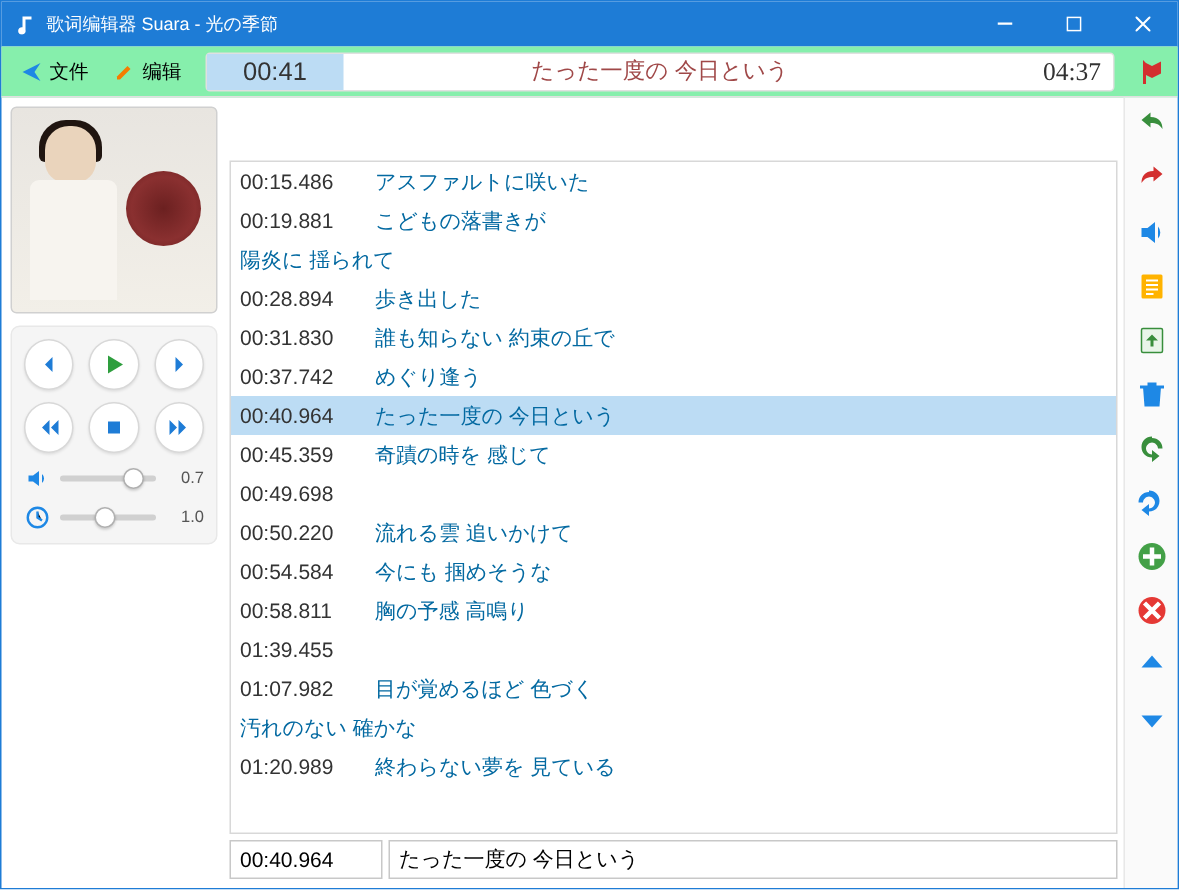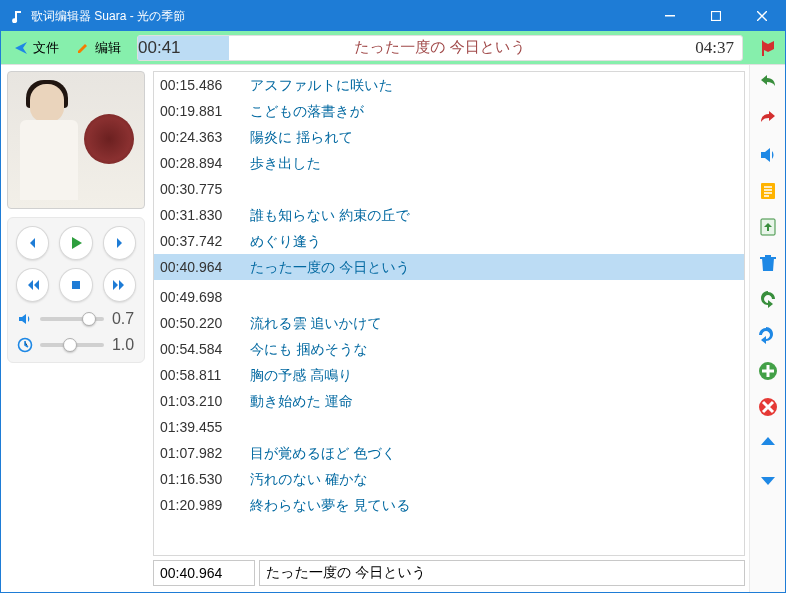--- a/index.html
+++ b/index.html
@@ -8,45 +8,45 @@
 .titlebar { background: #1e7cd6; color: #fff; height: 30px; display: flex; align-items: center; padding: 0 0 0 8px; }
 .titlebar .app-icon { width: 16px; height: 16px; margin-right: 6px; display: flex; align-items: center; justify-content: center; }
 .titlebar .title { flex: 1; font-size: 12px; }
 .titlebar .winbtn { width: 46px; height: 30px; display: flex; align-items: center; justify-content: center; color: #fff; }
 
 .toolbar { height: 34px; background: #86efac; border-bottom: 1px solid #e0e0e0; display: flex; align-items: center; padding: 0 6px; gap: 4px; }
 .menu-item { display: flex; align-items: center; gap: 4px; padding: 2px 6px; cursor: pointer; border-radius: 3px; }
 .menu-item .mi-icon { width: 16px; height: 16px; display: flex; align-items: center; justify-content: center; }
 .progress-track { flex: 1; height: 26px; background: #fff; border: 1px solid #e0e0e0; border-radius: 3px; position: relative; display: flex; align-items: center; margin: 0 6px; }
 .progress-fill { position: absolute; left: 0; top: 0; bottom: 0; width: 15%; background: #bcdcf4; }
-.cur-time { position: relative; font-size: 17px; color: #333; padding-left: 0; font-weight: 500; }
+.cur-time { position: relative; font-size: 17px; color: #333; padding-left: 24px; font-weight: 500; }
 .cur-lyric { position: absolute; left: 50%; transform: translateX(-50%); color: #a04848; font-size: 15px; }
 .tot-time { position: relative; margin-left: auto; padding-right: 8px; font-size: 17px; color: #333; font-weight: 500; font-family: Liberation Serif, serif; }
 .flag-icon { width: 22px; height: 22px; display: flex; align-items: center; justify-content: center; margin-left: 4px; }
 
 .body { flex: 1; display: flex; overflow: hidden; }
 .left-panel { width: 150px; padding: 6px; display: flex; flex-direction: column; gap: 8px; }
 .album-art { width: 138px; height: 138px; border: 1px solid #d0d0d0; border-radius: 4px; background: linear-gradient(180deg, #e8e5e0 0%, #f2efe8 100%); position: relative; overflow: hidden; }
 .album-art .person { position: absolute; left: 14px; top: 10px; width: 52px; height: 120px; }
 .album-art .head { width: 34px; height: 38px; background: #ead4bc; border-radius: 16px 16px 14px 14px; position: absolute; left: 8px; top: 2px; }
 .album-art .hair { width: 42px; height: 28px; background: #201510; border-radius: 18px 18px 4px 4px; position: absolute; left: 4px; top: -2px; }
 .album-art .dress { width: 58px; height: 80px; background: #f7f4ef; position: absolute; left: -2px; top: 38px; border-radius: 6px 6px 0 0; }
 .album-art .logo { position: absolute; right: 10px; top: 42px; width: 50px; height: 50px; border-radius: 50%; background: radial-gradient(circle, #6b2020 0%, #8a3030 60%, #6b2020 100%); }
 
 .transport { background: #f5f5f5; border: 1px solid #e8e8e8; border-radius: 6px; padding: 8px; display: flex; flex-direction: column; gap: 8px; }
 .transport-row { display: flex; justify-content: center; gap: 10px; }
 .tbtn { width: 34px; height: 34px; border-radius: 50%; background: #fff; border: 1px solid #d8d8d8; box-shadow: 0 1px 2px rgba(0,0,0,0.1); display: flex; align-items: center; justify-content: center; cursor: pointer; }
 .slider-row { display: flex; align-items: center; gap: 6px; }
 .slider-row .sicon { width: 18px; height: 18px; display: flex; align-items: center; justify-content: center; }
 .slider-row .track { flex: 1; height: 4px; background: #d0d0d0; border-radius: 2px; position: relative; }
 .slider-row .thumb { position: absolute; width: 14px; height: 14px; background: #fff; border: 1px solid #b0b0b0; border-radius: 50%; top: -5px; box-shadow: 0 1px 2px rgba(0,0,0,0.2); }
-.slider-row .val { width: 26px; font-size: 16px; color: #555; text-align: center; }
+.slider-row .val { width: 26px; font-size: 11px; color: #555; text-align: right; }
 
 .center-panel { flex: 1; display: flex; flex-direction: column; padding: 6px 4px 6px 2px; gap: 4px; overflow: hidden; }
-.lyric-list { flex: 1; border: 1px solid #d8d8d8; overflow-y: auto; background: #fff; }
+.lyric-list { flex: 1; border: 1px solid #d8d8d8; overflow-y: auto; background: #fff; margin-top: 36px; }
 .lyric-row { display: flex; padding: 2px 6px; font-size: 14px; line-height: 22px; cursor: default; }
 .lyric-row.sel { background: #bcdcf4; }
 .lyric-row .ts { width: 90px; color: #333; }
 .lyric-row .tx { flex: 1; color: #0369a1; }
 .edit-row { display: flex; gap: 4px; }
 .edit-row input { border: 1px solid #c8c8c8; padding: 4px 6px; font-size: 14px; font-family: inherit; }
 .edit-row .ts-in { width: 102px; }
 .edit-row .tx-in { flex: 1; }
 
 .right-panel { width: 36px; background: #fafafa; border-left: 1px solid #e8e8e8; display: flex; flex-direction: column; align-items: center; padding: 6px 0; gap: 12px; }
@@ -191,75 +191,67 @@
       <div class="lyric-list" id="lyric-list">
           <div class="lyric-row">
             <span class="ts">00:15.486</span>
             <span class="tx">アスファルトに咲いた</span>
           </div>
           <div class="lyric-row">
             <span class="ts">00:19.881</span>
             <span class="tx">こどもの落書きが</span>
           </div>
           <div class="lyric-row">
-            <span class="ts">00:24.363</span>
             <span class="tx">陽炎に 揺られて</span>
           </div>
           <div class="lyric-row">
             <span class="ts">00:28.894</span>
             <span class="tx">歩き出した</span>
-          </div>
-          <div class="lyric-row">
-            <span class="ts">00:30.775</span>
-            <span class="tx"></span>
           </div>
           <div class="lyric-row">
             <span class="ts">00:31.830</span>
             <span class="tx">誰も知らない 約束の丘で</span>
           </div>
           <div class="lyric-row">
             <span class="ts">00:37.742</span>
             <span class="tx">めぐり逢う</span>
           </div>
           <div class="lyric-row sel">
             <span class="ts">00:40.964</span>
             <span class="tx">たった一度の 今日という</span>
           </div>
           <div class="lyric-row">
+            <span class="ts">00:45.359</span>
+            <span class="tx">奇蹟の時を 感じて</span>
           </div>
           <div class="lyric-row">
             <span class="ts">00:49.698</span>
             <span class="tx"></span>
           </div>
           <div class="lyric-row">
             <span class="ts">00:50.220</span>
             <span class="tx">流れる雲 追いかけて</span>
           </div>
           <div class="lyric-row">
             <span class="ts">00:54.584</span>
             <span class="tx">今にも 掴めそうな</span>
           </div>
           <div class="lyric-row">
             <span class="ts">00:58.811</span>
             <span class="tx">胸の予感 高鳴り</span>
           </div>
           <div class="lyric-row">
-            <span class="ts">01:03.210</span>
-            <span class="tx">動き始めた 運命</span>
-          </div>
-          <div class="lyric-row">
             <span class="ts">01:39.455</span>
             <span class="tx"></span>
           </div>
           <div class="lyric-row">
             <span class="ts">01:07.982</span>
             <span class="tx">目が覚めるほど 色づく</span>
           </div>
           <div class="lyric-row">
-            <span class="ts">01:16.530</span>
             <span class="tx">汚れのない 確かな</span>
           </div>
           <div class="lyric-row">
             <span class="ts">01:20.989</span>
             <span class="tx">終わらない夢を 見ている</span>
           </div>
         </div>
       <div class="edit-row">
         <input class="ts-in" value="00:40.964" style="">
         <input class="tx-in" value="たった一度の 今日という" style="">

